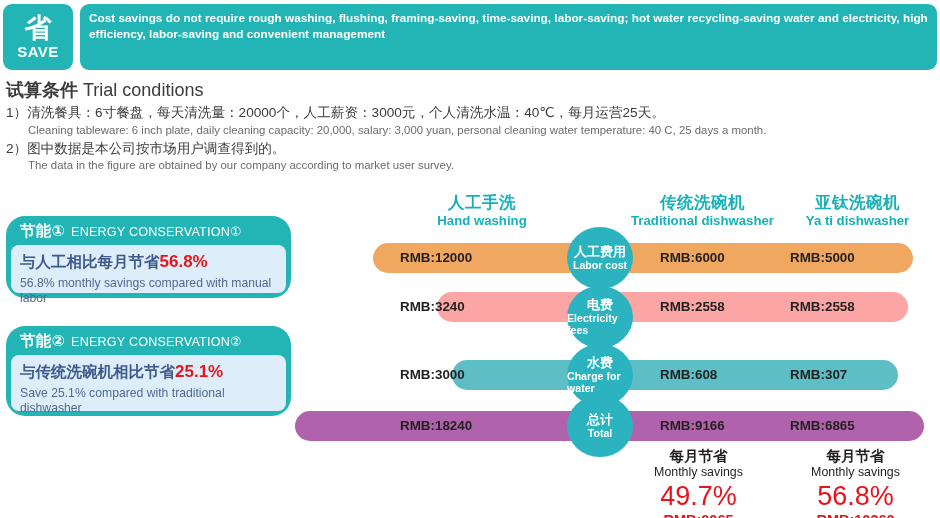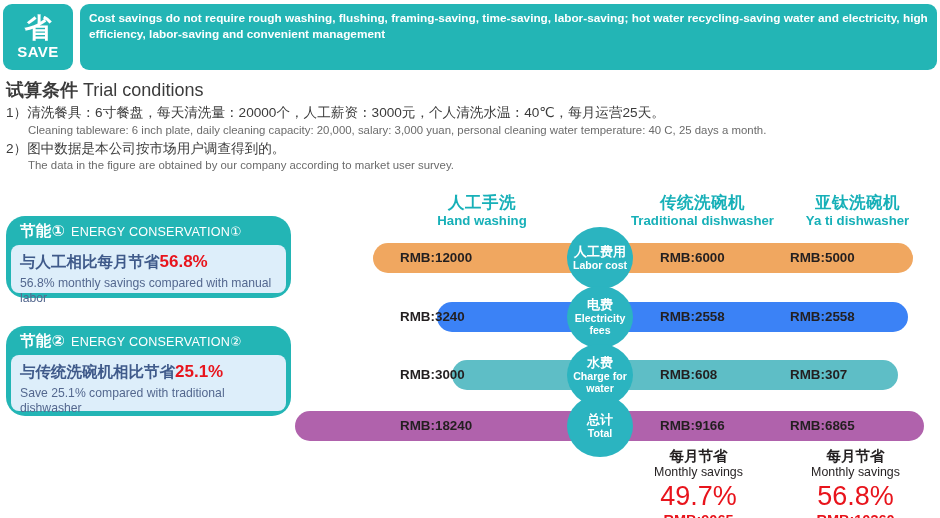--- a/index.html
+++ b/index.html
@@ -69,21 +69,21 @@
   .bar {
     position: absolute; height: 30px; border-radius: 15px;
     display: block;
   }
   .bar .val {
     position: absolute; top: 0; height: 30px; line-height: 30px;
     font-size: 13.4px; font-weight: bold; color: #231f20; white-space: nowrap;
   }
   .hub {
     position: absolute; width: 66px; height: 62px; border-radius: 50%;
-    background: #2bb4c0; color: #ffffff; text-align: center;
+    background: #2bb4c0; color: #ffffff; text-align: left;
     display: flex; flex-direction: column; align-items: center; justify-content: center;
   }
   .hub .cn { font-size: 13px; font-weight: bold; line-height: 1.1; }
   .hub .en { font-size: 10.6px; font-weight: bold; line-height: 1.08; margin-top: 1px; }
 
   
   .save-block { position: absolute; text-align: center; width: 155px; }
   .save-block .cn { font-size: 14.5px; font-weight: bold; color: #231f20; line-height: 1.15; }
   .save-block .en { font-size: 12.4px; color: #231f20; line-height: 1.2; }
   .save-block .pct { font-size: 27px; font-weight: normal; color: #e8141c; line-height: 1.15; margin-top: 1px; }
@@ -161,21 +161,21 @@
   <div class="chart" id="chart-layer">
       <div class="bar" style="left: 373px; top: 243px; width: 540px; background: rgb(240, 167, 96);">
         <span class="val" style="left: 27px;">RMB:12000</span>
         <span class="val" style="left: 287px;">RMB:6000</span>
         <span class="val" style="left: 417px;">RMB:5000</span>
       </div>
       <div class="hub" style="left: 567px; top: 227px;">
         <div class="cn">人工费用</div>
         <div class="en">Labor cost</div>
       </div>
-      <div class="bar" style="left: 437px; top: 302px; width: 471px; background: #3b82f6;">
+      <div class="bar" style="left: 437px; top: 292px; width: 471px; background: #fca5a5;">
         <span class="val" style="left: -37px;">RMB:3240</span>
         <span class="val" style="left: 223px;">RMB:2558</span>
         <span class="val" style="left: 353px;">RMB:2558</span>
       </div>
       <div class="hub" style="left: 567px; top: 286px;">
         <div class="cn">电费</div>
         <div class="en">Electricity fees</div>
       </div>
       <div class="bar" style="left: 452px; top: 360px; width: 446px; background: rgb(94, 190, 198);">
         <span class="val" style="left: -52px;">RMB:3000</span>

